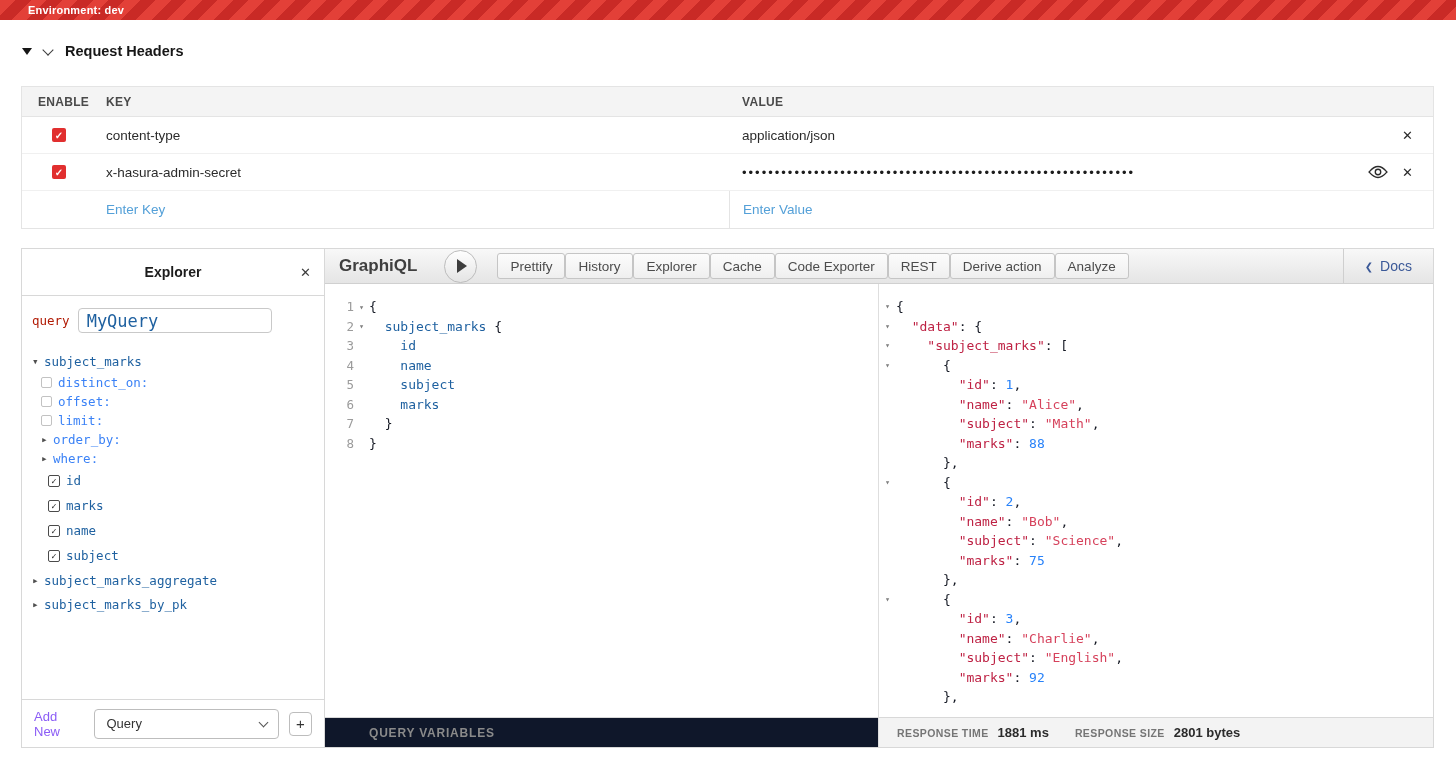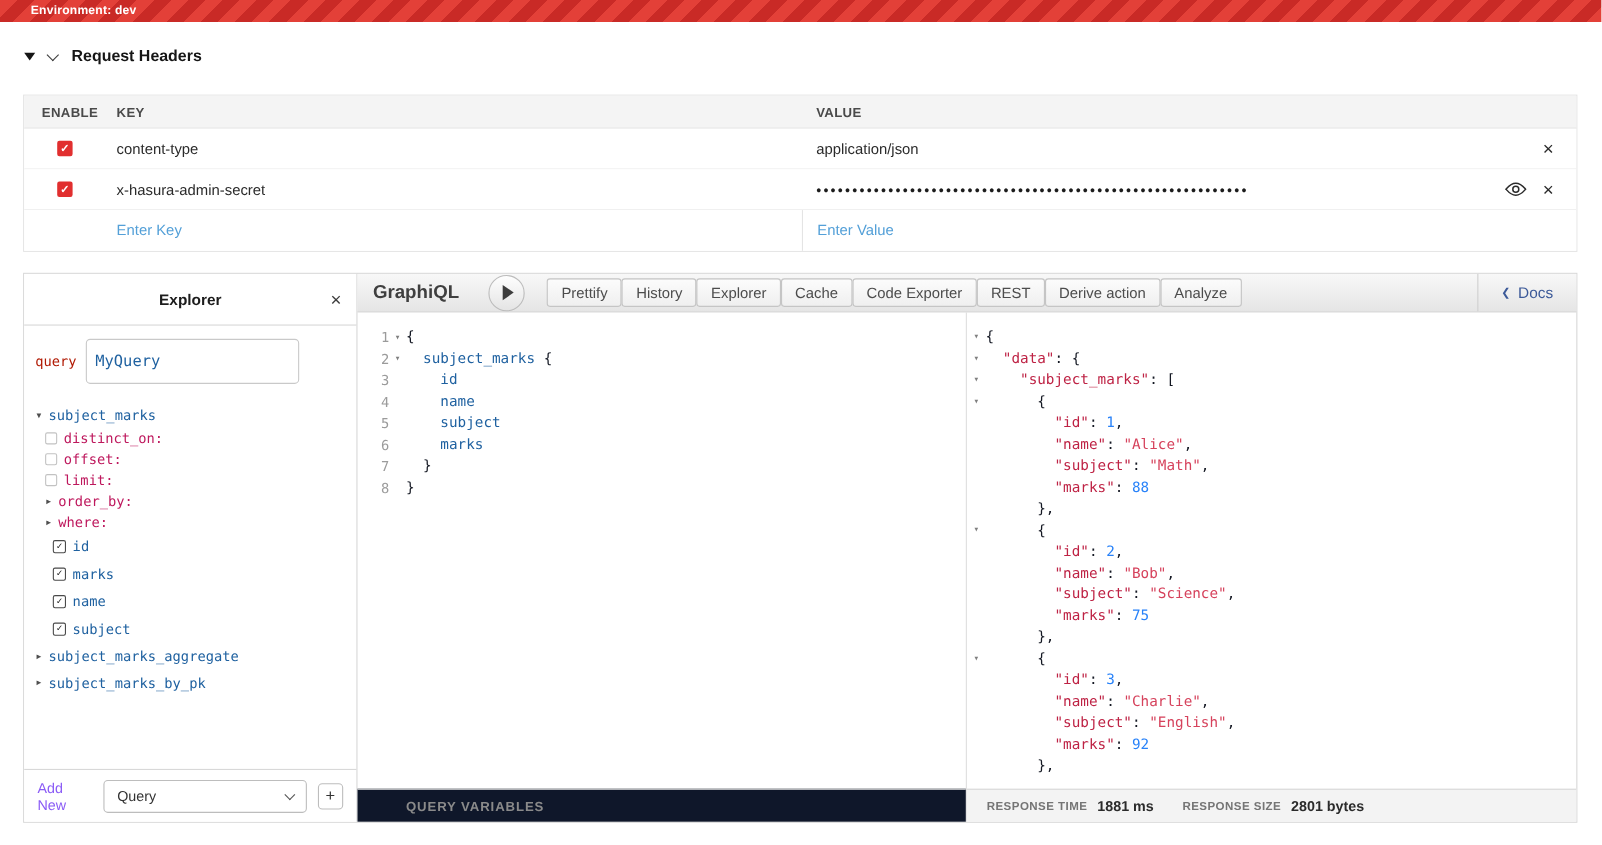--- a/index.html
+++ b/index.html
@@ -41,28 +41,28 @@
 .gq{position:absolute;top:248px;left:21px;width:1413px;height:500px;display:flex;border:1px solid #d8d8d8;background:#fff;}
 
 
 .explorer{width:303px;flex-shrink:0;border-right:1px solid #d8d8d8;display:flex;flex-direction:column;background:#fff;}
 .ex-header{height:47px;flex-shrink:0;border-bottom:1px solid #d8d8d8;display:flex;align-items:center;justify-content:center;position:relative;}
 .ex-title{font-size:14px;font-weight:bold;color:#1c1c1c;}
 .ex-close{position:absolute;right:13px;font-size:13px;color:#3c3c3c;cursor:pointer;}
 .ex-body{flex:1;padding:12px 0 0 10px;font-family:"DejaVu Sans Mono",monospace;font-size:12.5px;overflow:hidden;}
 .query-row{display:flex;align-items:center;margin-bottom:16px;}
 .kw-query{color:#B11A04;margin-right:8px;}
-.query-name-input{width:194px;height:41px;border:1px solid #c9c9c9;border-radius:4px;padding:0 8px;font-family:"DejaVu Sans Mono",monospace;font-size:14px;color:#1F61A0;outline:none;background:#fff;}
+.query-name-input{width:194px;height:25px;border:1px solid #c9c9c9;border-radius:4px;padding:0 8px;font-family:"DejaVu Sans Mono",monospace;font-size:17px;color:#1F61A0;outline:none;background:#fff;}
 .tree-row{display:flex;align-items:center;cursor:pointer;}
 .tr-root,.tr-root2{height:24px;}
 .tr-arg{height:19px;padding-left:9px;}
 .tr-field{height:25px;padding-left:16px;}
 .tri{color:#4f4f4f;font-size:11px;width:12px;flex-shrink:0;}
 .lbl-field{color:#1F61A0;}
-.lbl-arg{color:#be185d;}
+.lbl-arg{color:#3b82f6;}
 .cb-empty{width:11px;height:11px;border:1px solid #c2c2c2;border-radius:2px;background:#fff;margin-right:6px;flex-shrink:0;}
 .cb-checked{width:12px;height:12px;border:1px solid #4a4a4a;border-radius:2px;background:#fff;color:#222;font-size:9px;font-weight:bold;display:flex;align-items:center;justify-content:center;margin-right:6px;flex-shrink:0;}
 .ex-footer{height:48px;flex-shrink:0;border-top:1px solid #d8d8d8;display:flex;align-items:center;padding:0 12px;}
 .add-new-label{font-size:13px;color:#8b5cf6;margin-right:9px;}
 .type-select{width:188px;height:30px;border:1px solid #bdbdbd;border-radius:4px;background:#fff;display:flex;align-items:center;justify-content:space-between;padding:0 11px;font-size:13px;color:#333;margin-right:10px;cursor:pointer;}
 .sel-chev{width:7px;height:7px;border-right:1.6px solid #555;border-bottom:1.6px solid #555;transform:rotate(45deg);margin-top:-3px;}
 .plus-btn{width:24px;height:24px;border:1px solid #bdbdbd;border-radius:4px;background:#fff;font-size:15px;color:#333;display:flex;align-items:center;justify-content:center;padding:0;}
 
 
 .main{flex:1;display:flex;flex-direction:column;min-width:0;}

